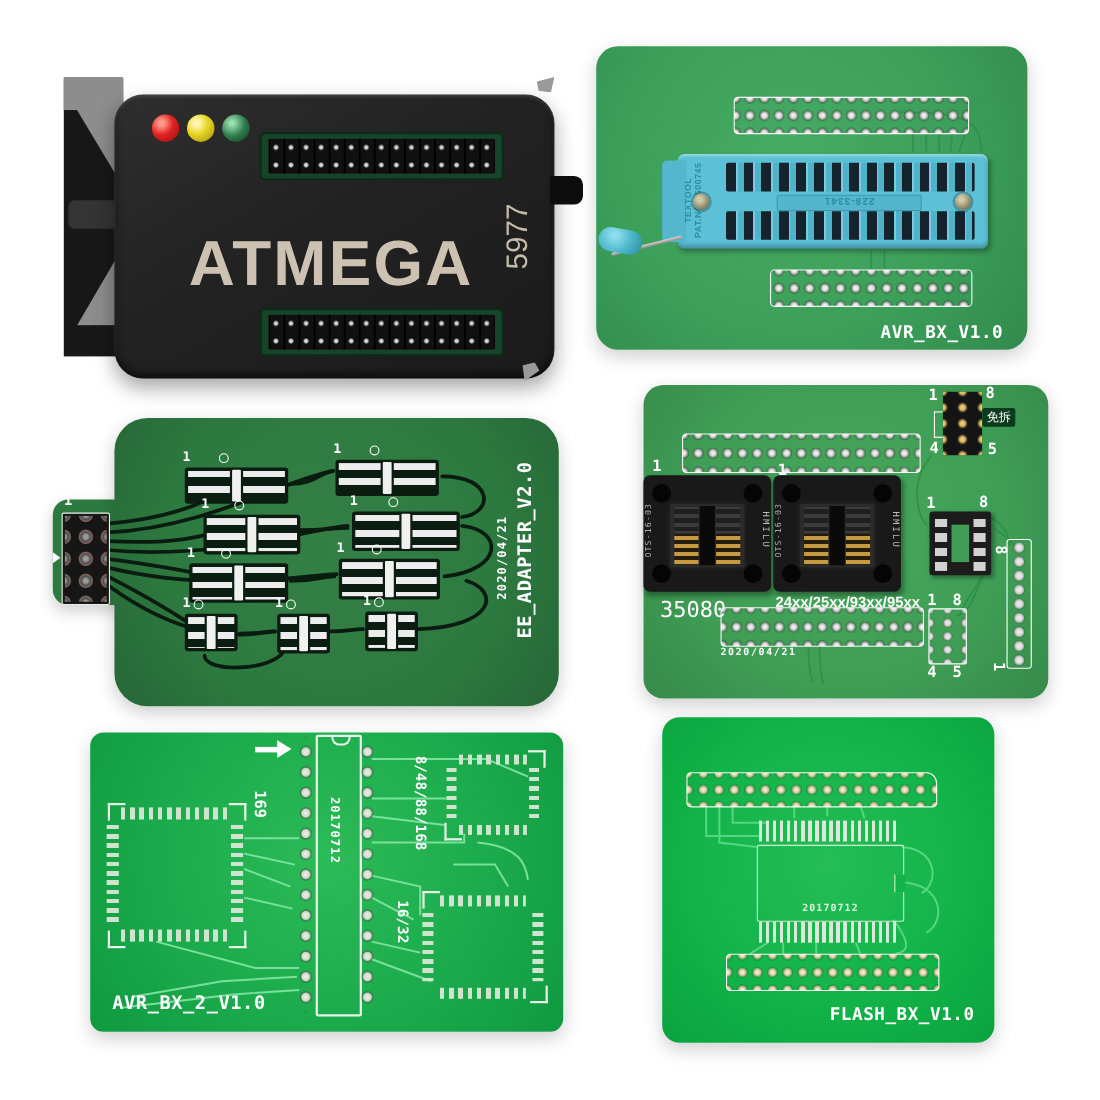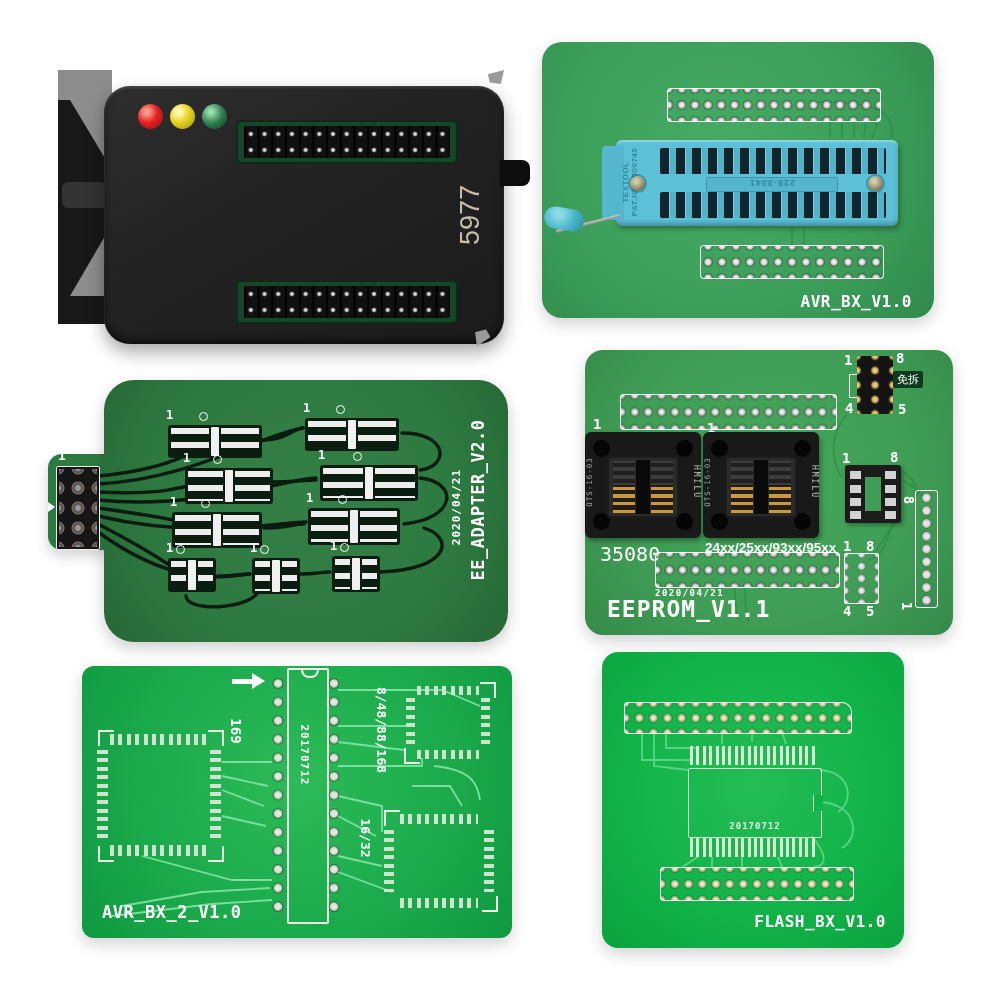--- a/index.html
+++ b/index.html
@@ -182,20 +182,21 @@
     <div class="led led-yellow" style="left:112px;top:40px;"></div>
     <div class="led led-green" style="left:144px;top:40px;"></div>
 
     <div class="pinconn" style="left:180px;top:58px;">
       <div class="pins"></div>
     </div>
     <div class="pinconn" style="left:180px;top:218px;">
       <div class="pins"></div>
     </div>
 
+    <div class="abs ctr prog-title">ATMEGA</div>
     <div class="abs ctr prog-serial">5977</div>
   </div>
 
   <div class="board avrbx">
     <svg class="traces" width="392" height="276" viewBox="0 0 392 276">
       <g stroke="#2f8b4d" stroke-width="1.6" fill="none" opacity=".8">
         <path d="M300 78 L300 96"></path>
           <path d="M312 78 L312 96"></path>
           <path d="M324 78 L322 96"></path>
         <path d="M336 78 L330 96"></path>
@@ -404,21 +405,20 @@
 
     <div class="frame holes" style="left:70px;top:202px;width:183px;height:34px;background-size:13px 17px;background-position:center;"></div>
 
     <span class="pinlbl" style="left:258px;top:188px;">1</span>
     <span class="pinlbl" style="left:281px;top:188px;">8</span>
     <div class="ee-grid"></div>
     <span class="pinlbl" style="left:258px;top:253px;">4</span>
     <span class="pinlbl" style="left:281px;top:253px;">5</span>
 
     <div class="abs silk ee-date">2020/04/21</div>
-    <div class="abs silk ee-label">EEPROM_V1.1</div>
   </div>
 
   <div class="board avr2">
     <svg class="traces" width="430" height="272" viewBox="0 0 430 272">
       <g stroke="#83e6a4" stroke-width="1.8" fill="none" opacity=".9">
         <path d="M140 96 L190 96"></path>
           <path d="M140 110 L186 120"></path>
           <path d="M140 124 L182 140"></path>
         <path d="M140 150 L184 160"></path>
           <path d="M60 190 L150 214 L190 214"></path>

